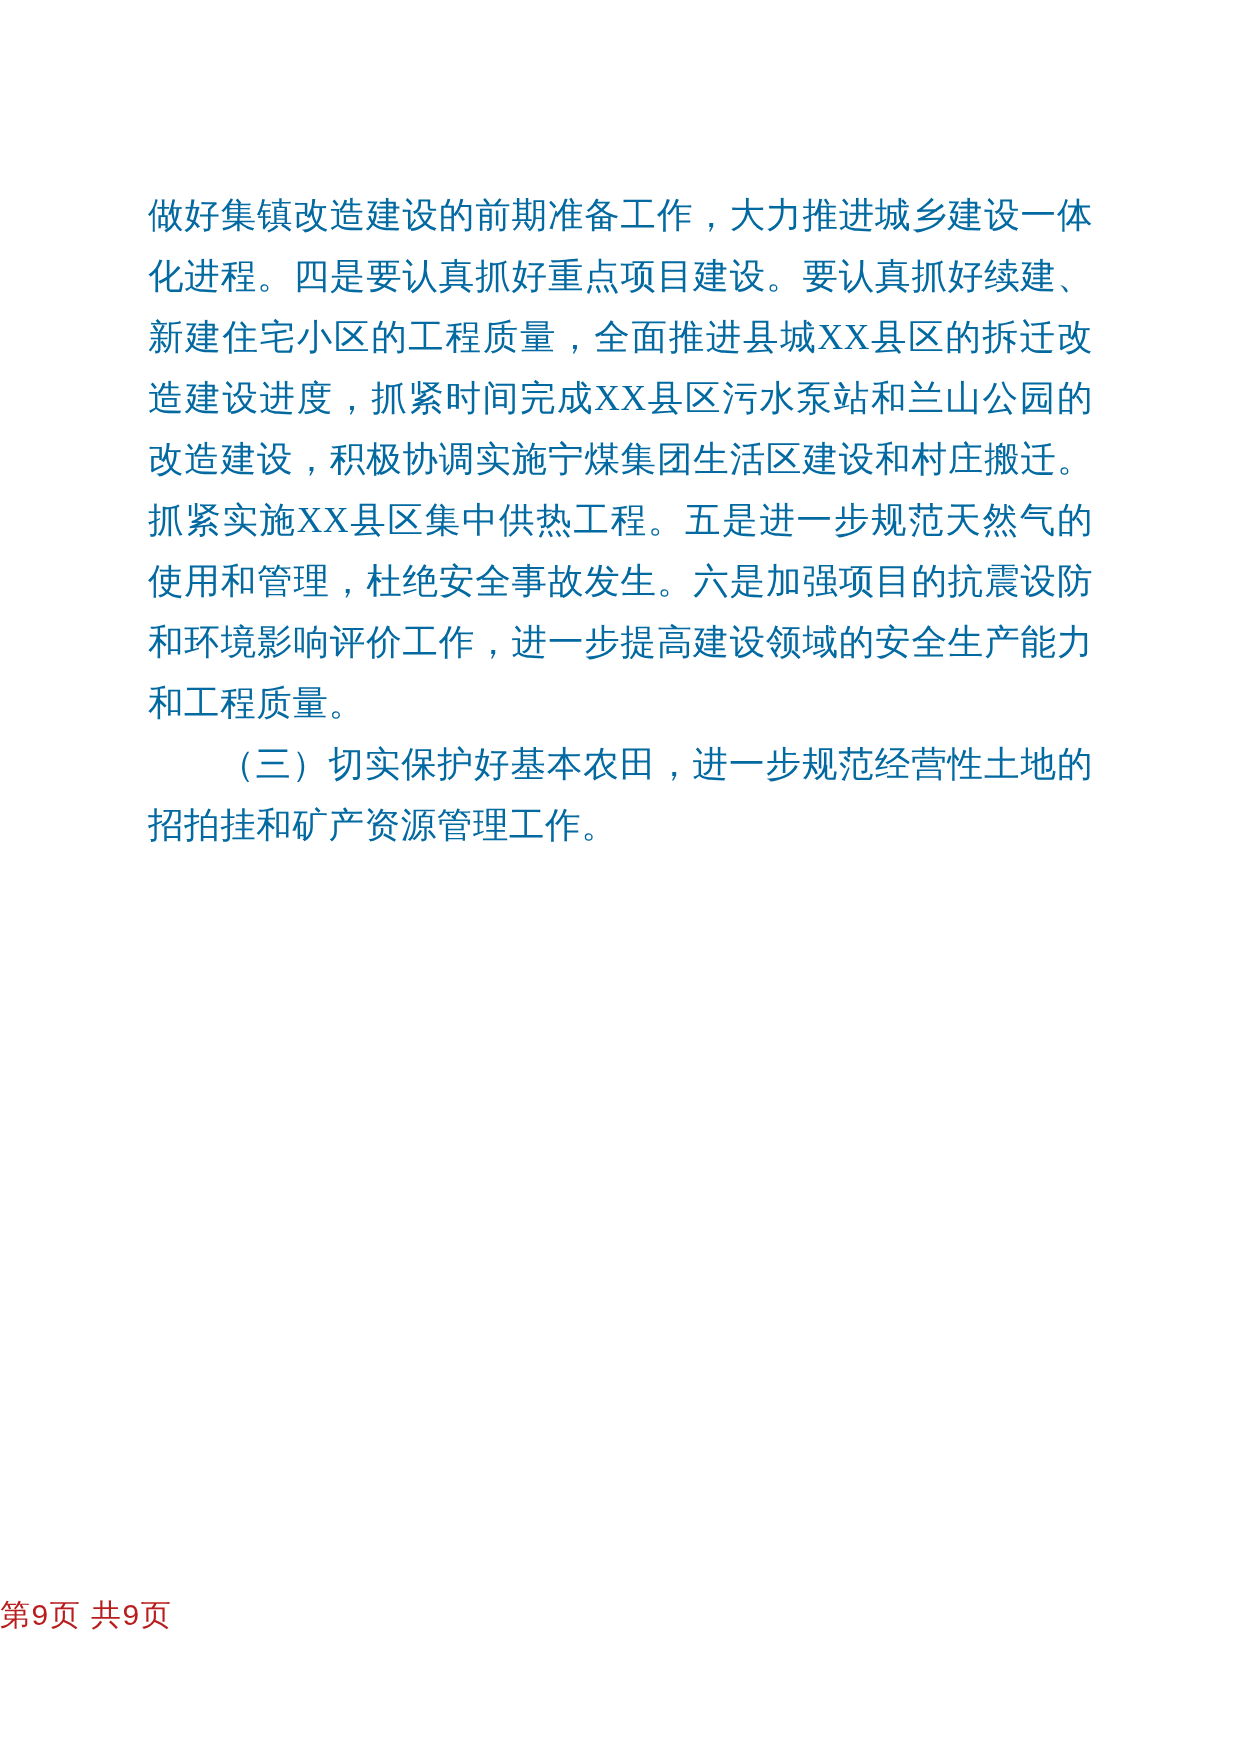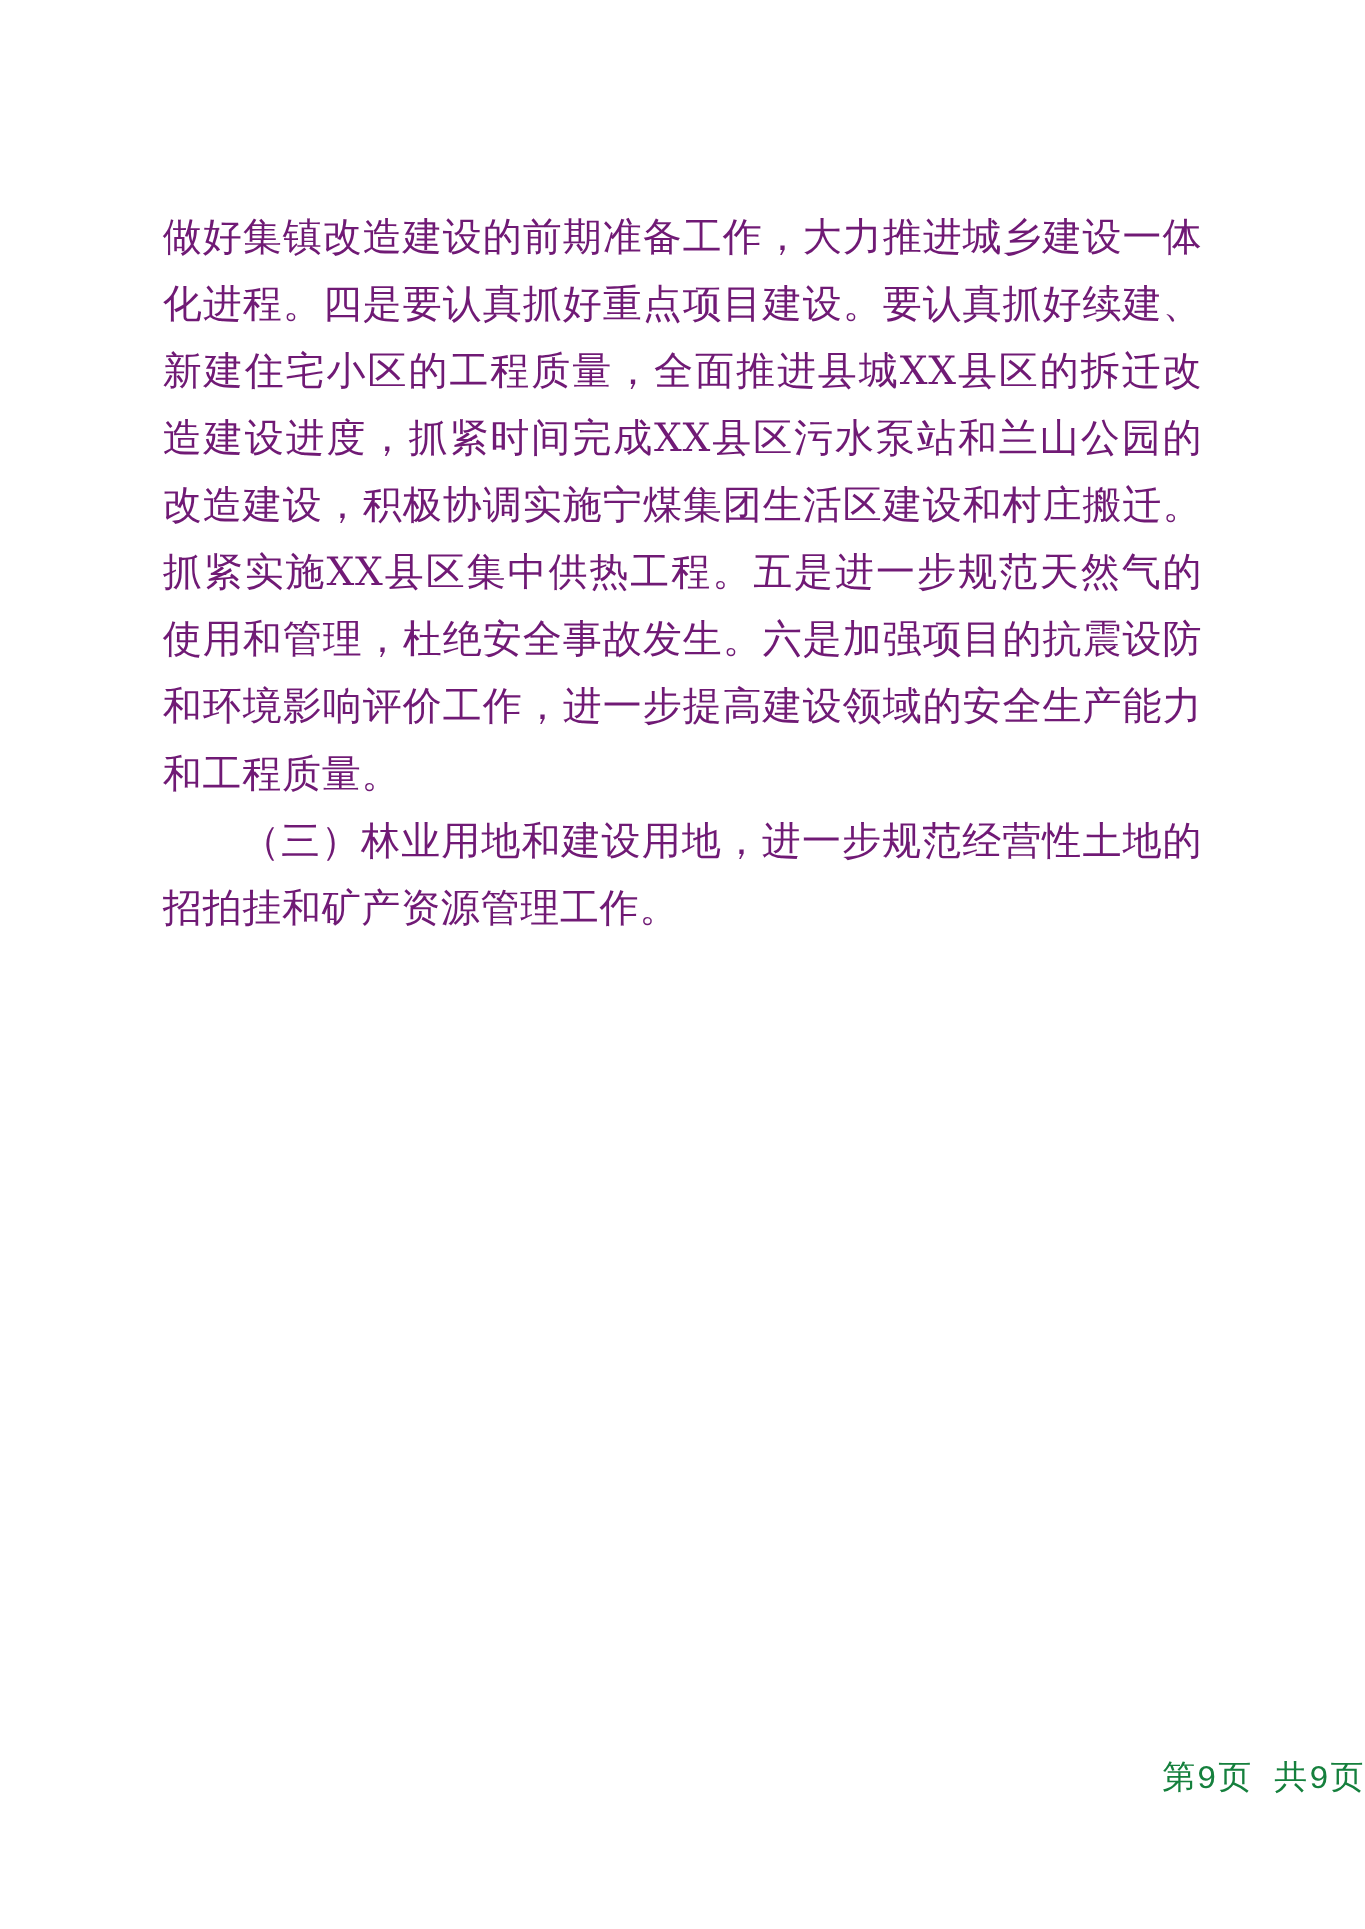--- a/index.html
+++ b/index.html
@@ -23,43 +23,44 @@
     height: 1754px;
     box-sizing: border-box;
     padding: 185px 148px 0 148px;
   }
   .doc-body {
     font-size: 35.5px;
     line-height: 61px;
     letter-spacing: 0.6px;
     text-align: justify;
     text-justify: inter-ideograph;
-    color: #701a75;
+    color: #0369a1;
+    font-family: Liberation Serif, serif;
   }
   .para {
     margin: 0;
     text-indent: 0;
   }
   .para.indent {
     text-indent: 2em;
   }
   .footer {
     position: absolute;
     left: 0;
     right: 0;
     bottom: 118px;
-    text-align: right;
+    text-align: left;
     font-size: 30px;
     letter-spacing: 1.5px;
-    color: #15803d;
-    font-family: Liberation Mono, monospace;
+    color: #b91c1c;
+    font-family: Liberation Sans, sans-serif;
   }
 </style>
 </head>
 <body>
 
 <div class="page">
   <div class="doc-body">
     <p class="para">做好集镇改造建设的前期准备工作，大力推进城乡建设一体化进程。四是要认真抓好重点项目建设。要认真抓好续建、新建住宅小区的工程质量，全面推进县城XX县区的拆迁改造建设进度，抓紧时间完成XX县区污水泵站和兰山公园的改造建设，积极协调实施宁煤集团生活区建设和村庄搬迁。抓紧实施XX县区集中供热工程。五是进一步规范天然气的使用和管理，杜绝安全事故发生。六是加强项目的抗震设防和环境影响评价工作，进一步提高建设领域的安全生产能力和工程质量。</p>
-    <p class="para indent">（三）林业用地和建设用地，进一步规范经营性土地的招拍挂和矿产资源管理工作。</p>
+    <p class="para indent">（三）切实保护好基本农田，进一步规范经营性土地的招拍挂和矿产资源管理工作。</p>
   </div>
   <div class="footer">第9页 共9页</div>
 </div>
 
 </body></html>

